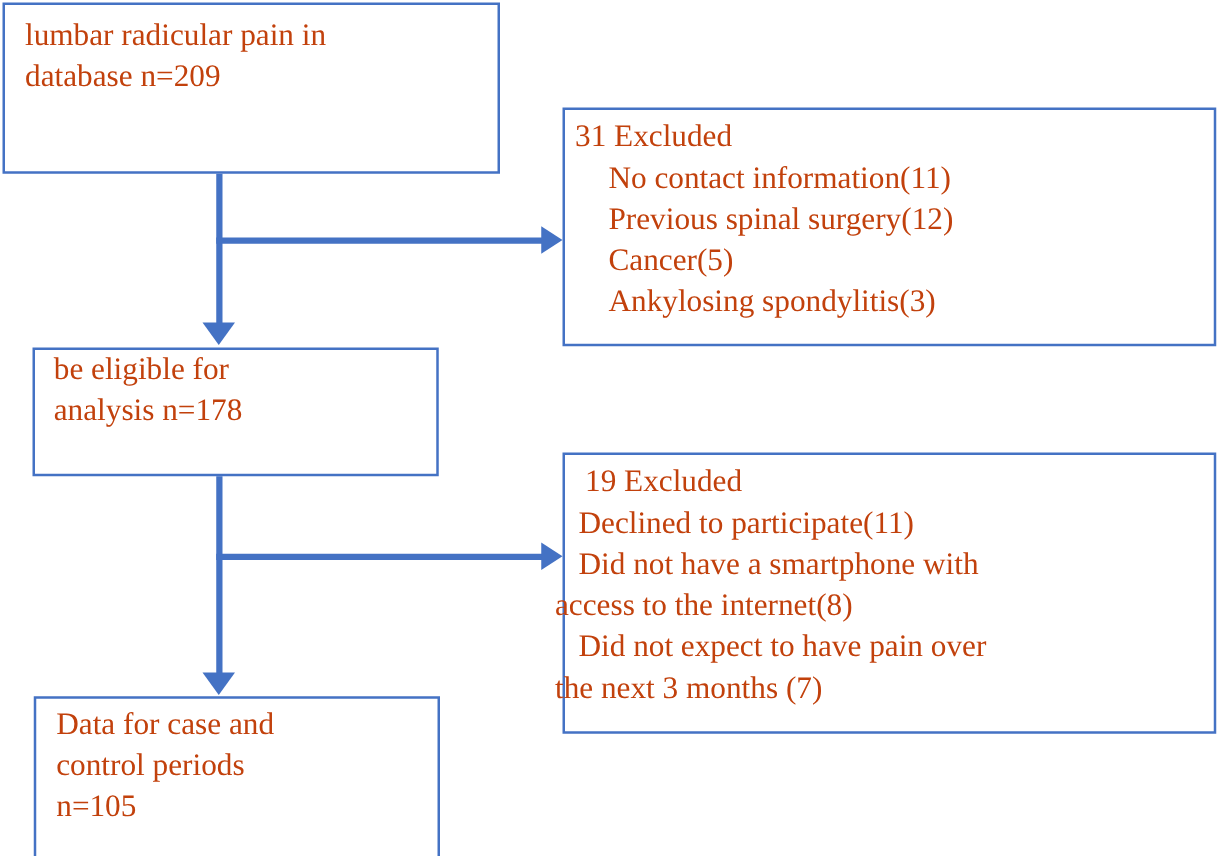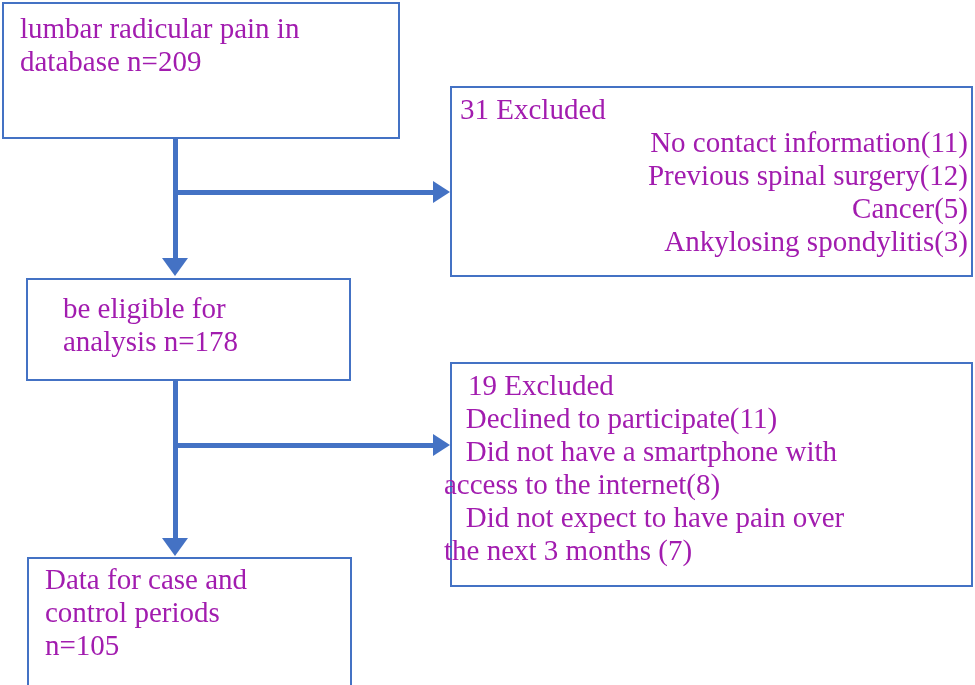--- a/index.html
+++ b/index.html
@@ -17,23 +17,23 @@
     color: #000000;
   }
   .box {
     position: absolute;
     box-sizing: border-box;
     border: 2px solid #4472C4;
     background: #ffffff;
   }
   .box-text {
     position: absolute;
-    font-size: 29px;
+    font-size: 25px;
     line-height: 33px;
-    color: #a21caf;
+    color: #c2410c;
     white-space: pre-wrap;
   }
   
   .vline {
     position: absolute;
     background: #4472C4;
     width: 5px;
   }
   .hline {
     position: absolute;
@@ -61,27 +61,27 @@
 <body>
 
 <div id="canvas">
 
   <div class="box" style="left:2px; top:2px; width:398px; height:137px;"></div>
   <div class="box-text" style="left:20px; top:12px; width:370px;">lumbar radicular pain in
 database n=209</div>
 
   <div class="box" style="left:450px; top:86px; width:523px; height:191px;"></div>
   <div class="box-text" style="left:460px; top:93px; width:500px;">31 Excluded</div>
-  <div class="box-text" style="left:468px; top:126px; width:500px;text-align:right;">   No contact information(11)
+  <div class="box-text" style="left:468px; top:126px; width:500px;">   No contact information(11)
    Previous spinal surgery(12)
    Cancer(5)
    Ankylosing spondylitis(3)</div>
 
   <div class="box" style="left:26px; top:278px; width:325px; height:103px;"></div>
-  <div class="box-text" style="left:43px; top:292px; width:300px;margin-left:20px;">be eligible for
+  <div class="box-text" style="left:43px; top:279px; width:300px;">be eligible for
 analysis n=178</div>
 
   <div class="box" style="left:450px; top:362px; width:523px; height:225px;"></div>
   <div class="box-text" style="left:468px; top:369px; width:500px;">19 Excluded</div>
   <div class="box-text" style="left:444px; top:402px; width:500px;">   Declined to participate(11)
    Did not have a smartphone with
 access to the internet(8)
    Did not expect to have pain over
 the next 3 months (7)</div>
 

